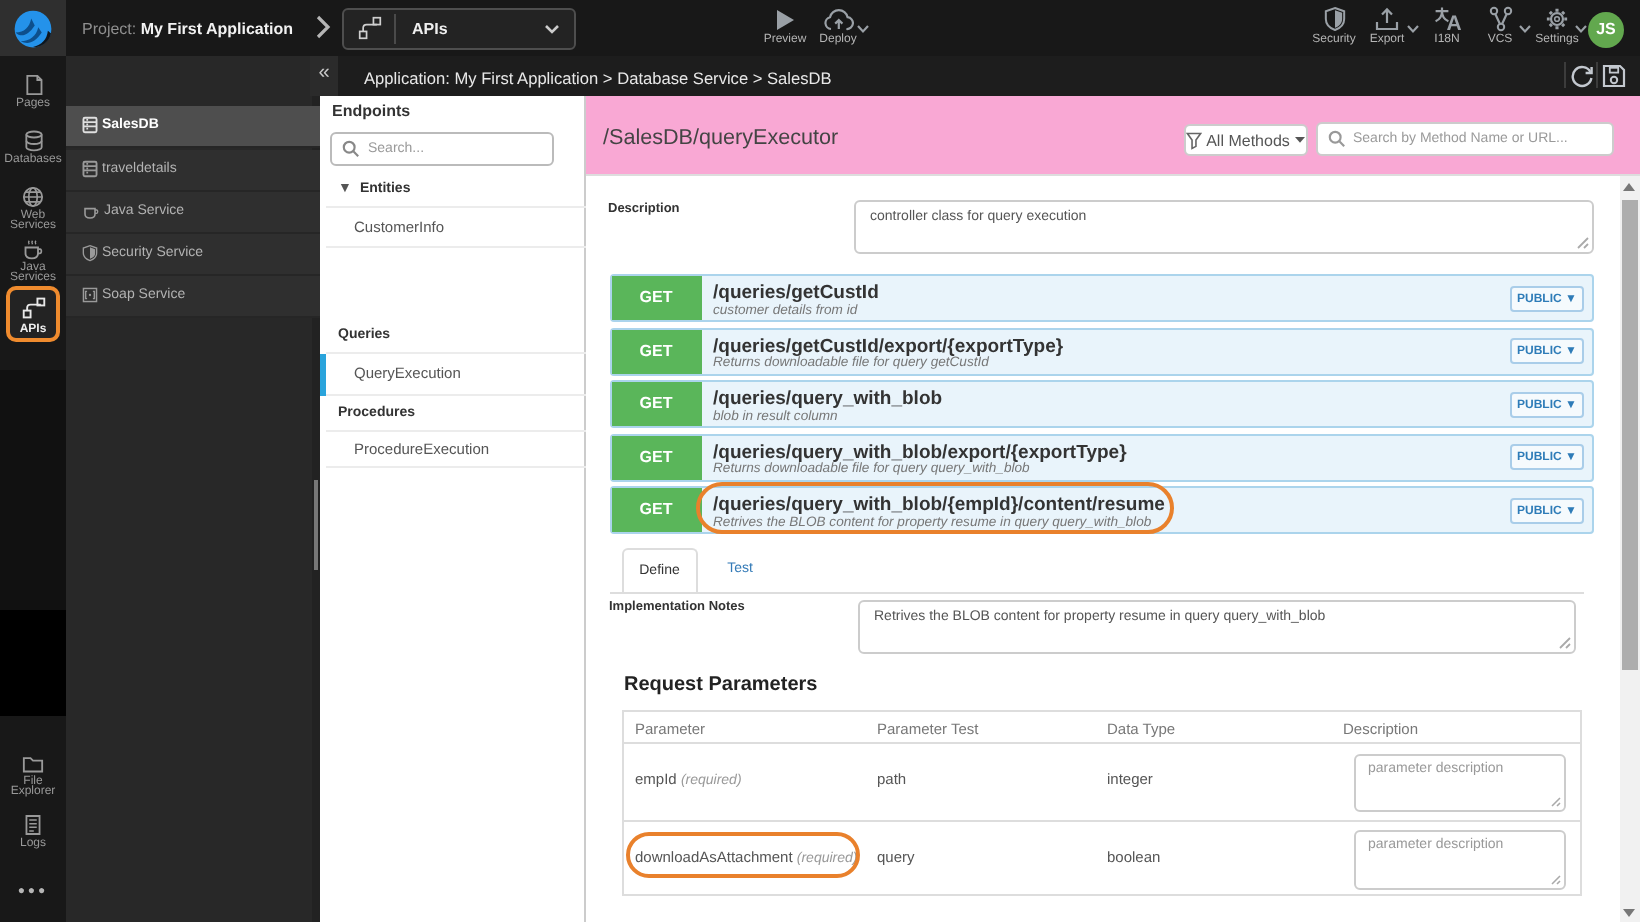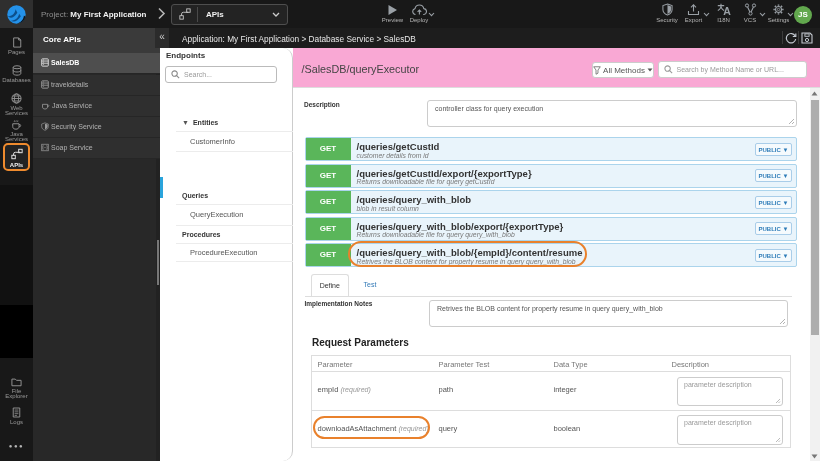--- a/index.html
+++ b/index.html
@@ -39,25 +39,25 @@
 .carow .ic { margin-left:7.5px; margin-right:2.5px; display:flex; }
 .carow.sel { background:#4e4e4e; color:#fff; font-weight:bold; }
 
 
 #crumb { left:155px; top:28px; width:665px; height:19.5px; background:#1d1d1d; }
 #crumb .back { position:absolute; left:0; top:0; width:14px; height:19.5px; background:#2b2b2b; color:#c9c9c9; font-size:10px; text-align:center; line-height:18px; }
 #crumb .tx { position:absolute; left:27px; top:5.5px; font-size:8.3px; color:#e8e8e8; }
 #crumb .vsep { position:absolute; top:3px; width:1px; height:13px; background:#3c3c3c; }
 
 
-#endp { left:160px; top:47.5px; width:133px; height:413.5px; background:#fff; border-right:1px solid #ccc;border-radius:10px; }
+#endp { left:160px; top:47.5px; width:133px; height:413.5px; background:#fff; border-right:1px solid #ccc; }
 #endp h3 { position:absolute; left:6px; top:3px; font-size:8px; color:#333; font-weight:bold; }
 #endp .search { position:absolute; left:5px; top:18px; width:112px; height:17.5px; border:1px solid #bbb; border-radius:3px; display:flex; align-items:center; }
 #endp .search span { color:#999; font-size:7px; margin-left:4px; }
-.eprow { position:absolute; left:16px; width:132px; border-bottom:1px solid #ececec; display:flex; align-items:center;margin-top:28px; }
+.eprow { position:absolute; left:3px; width:132px; border-bottom:1px solid #ececec; display:flex; align-items:center; }
 .eprow.hd { font-weight:bold; color:#333; font-size:7px; padding-left:6px; }
 .eprow.it { color:#555; font-size:7.5px; padding-left:14px; }
 #ep-blue { position:absolute; left:0; top:129.5px; width:3px; height:21px; background:#2aa4dc; }
 
 
 #main { left:293px; top:47.5px; width:527px; height:413.5px; background:#fff; }
 #titlerow { position:absolute; left:0; top:0; width:527px; height:40px; background:#f9a8d4; border-bottom:1px solid #ddd; }
 #titlerow .t { position:absolute; left:8.5px; top:15px; font-size:10.8px; color:#444; }
 #allm { position:absolute; left:299px; top:14.5px; width:62px; height:16px; border:1px solid #ccc; border-radius:3px; background:#fff; color:#555; font-size:8px; display:flex; align-items:center; justify-content:center; gap:2px; white-space:nowrap; }
 #msearch { position:absolute; left:364.5px; top:13.5px; width:149px; height:17px; border:1px solid #ccc; border-radius:3px; background:#fff; display:flex; align-items:center; }
@@ -269,21 +269,20 @@
         </svg>
       </div>
     Logs
   </div>
   <div id="sb-dots">●●●</div>
 </div>
 
 <div class="abs" id="coreapis">
   <div style="position:absolute;right:0;top:0;width:4.5px;height:433px;background:#222;"></div>
   <div style="position:absolute;right:1.5px;top:212px;width:1.5px;height:45px;background:#777;"></div>
-  <div class="hdr">Core APIs</div>
   <div class="carow sel" style="top:24.5px;">
     <span class="ic">
         <svg width="8" height="9" viewBox="0 0 11 12">
           <rect x="1" y="1" width="9" height="10" rx="1" fill="none" stroke="#e0e0e0" stroke-width="1.3"></rect>
           <path d="M1 4 H10 M1 7 H10 M3 2.5 h1.2 M3 5.5 h1.2 M3 8.5 h1.2" stroke="#e0e0e0" stroke-width="1.2"></path>
         </svg>
       </span>SalesDB
   </div>
   <div class="carow" style="top:46.5px;">
     <span class="ic">

